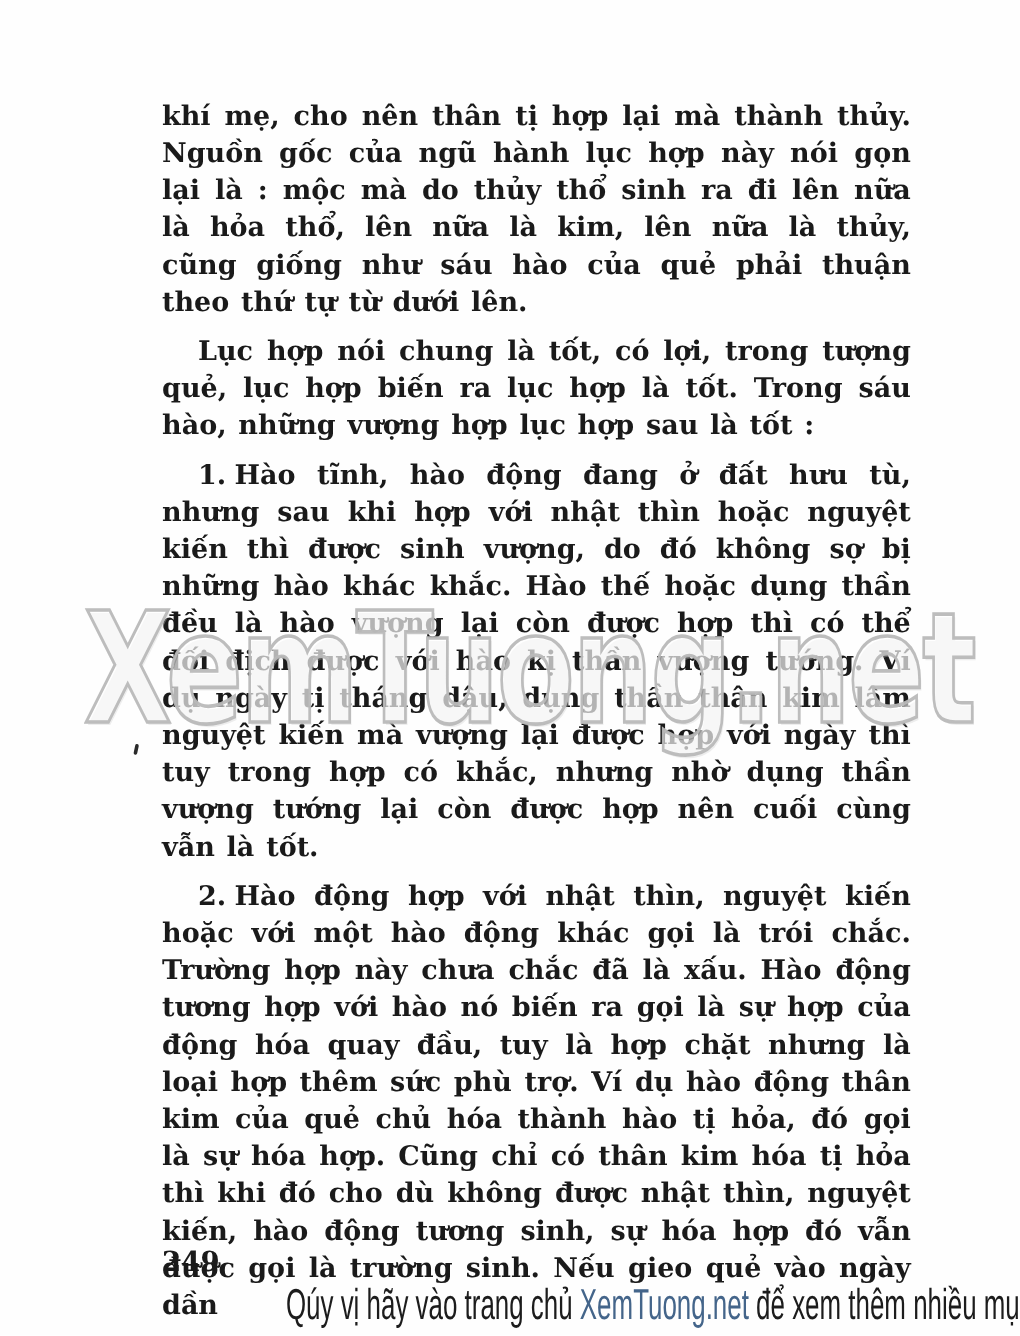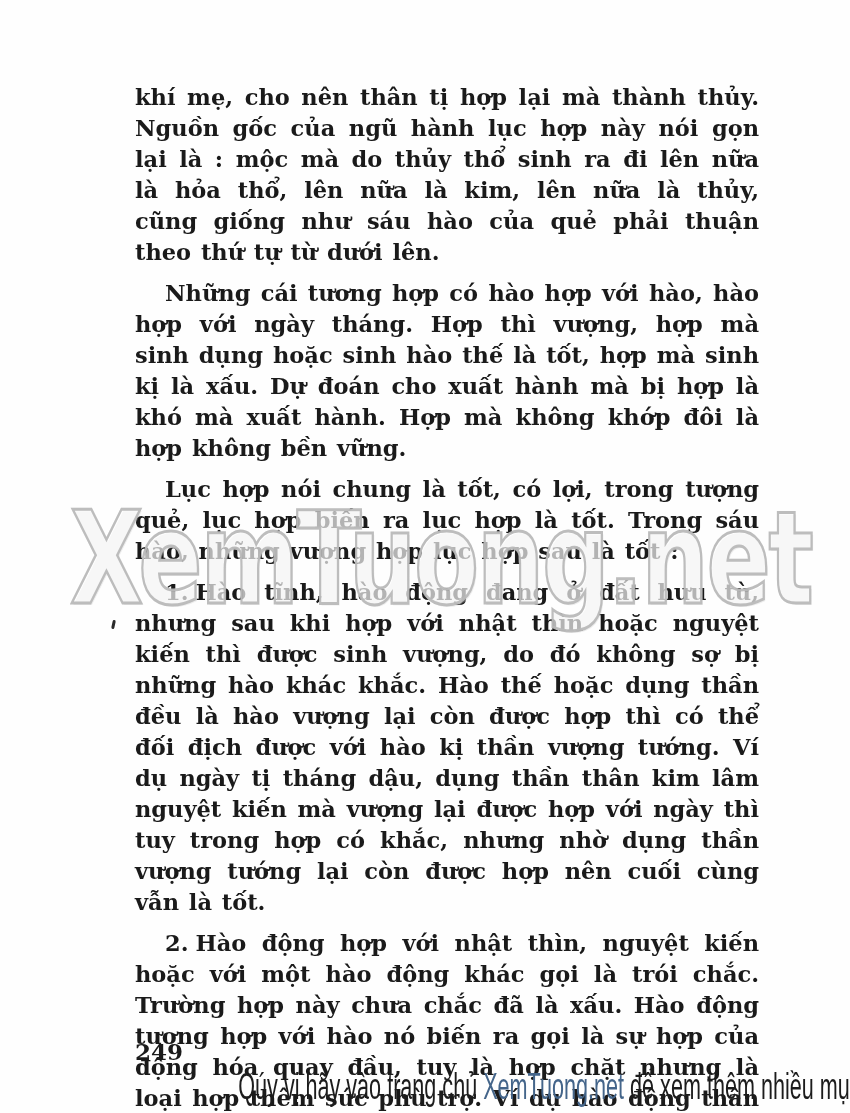--- a/index.html
+++ b/index.html
@@ -101,21 +101,20 @@
     color: #44658a;
   }
 </style>
 </head>
 <body>
 
 <div class="page">
 
   <div class="text-column">
     <p>khí mẹ, cho nên thân tị hợp lại mà thành thủy. Nguồn gốc của ngũ hành lục hợp này nói gọn lại là : mộc mà do thủy thổ sinh ra đi lên nữa là hỏa thổ, lên nữa là kim, lên nữa là thủy, cũng giống như sáu hào của quẻ phải thuận theo thứ tự từ dưới lên.</p>
-    <p class="para-indent">Những cái tương hợp có hào hợp với hào, hào hợp với ngày tháng. Hợp thì vượng, hợp mà sinh dụng hoặc sinh hào thế là tốt, hợp mà sinh kị là xấu. Dự đoán cho xuất hành mà bị hợp là khó mà xuất hành. Hợp mà không khớp đôi là hợp không bền vững.</p>
     <p class="para-indent">Lục hợp nói chung là tốt, có lợi, trong tượng quẻ, lục hợp biến ra lục hợp là tốt. Trong sáu hào, những vượng hợp lục hợp sau là tốt :</p>
 
     <p class="para-indent"><span class="item-number">1.</span><span>Hào tĩnh, hào động đang ở đất hưu tù, nhưng sau khi hợp với nhật thìn hoặc nguyệt kiến thì được sinh vượng, do đó không sợ bị những hào khác khắc. Hào thế hoặc dụng thần đều là hào vượng lại còn được hợp thì có thể đối địch được với hào kị thần vượng tướng. Ví dụ ngày tị tháng dậu, dụng thần thân kim lâm nguyệt kiến mà vượng lại được hợp với ngày thì tuy trong hợp có khắc, nhưng nhờ dụng thần vượng tướng lại còn được hợp nên cuối cùng vẫn là tốt.</span></p>
 
     <p class="para-indent justify-last"><span class="item-number">2.</span><span>Hào động hợp với nhật thìn, nguyệt kiến hoặc với một hào động khác gọi là trói chắc. Trường hợp này chưa chắc đã là xấu. Hào động tương hợp với hào nó biến ra gọi là sự hợp của động hóa quay đầu, tuy là hợp chặt nhưng là loại hợp thêm sức phù trợ. Ví dụ hào động thân kim của quẻ chủ hóa thành hào tị hỏa, đó gọi là sự hóa hợp. Cũng chỉ có thân kim hóa tị hỏa thì khi đó cho dù không được nhật thìn, nguyệt kiến, hào động tương sinh, sự hóa hợp đó vẫn được gọi là trường sinh. Nếu gieo quẻ vào ngày dần</span></p>
   </div>
 
   <div class="watermark">
     <span>XemTuong.net</span>
   </div>

